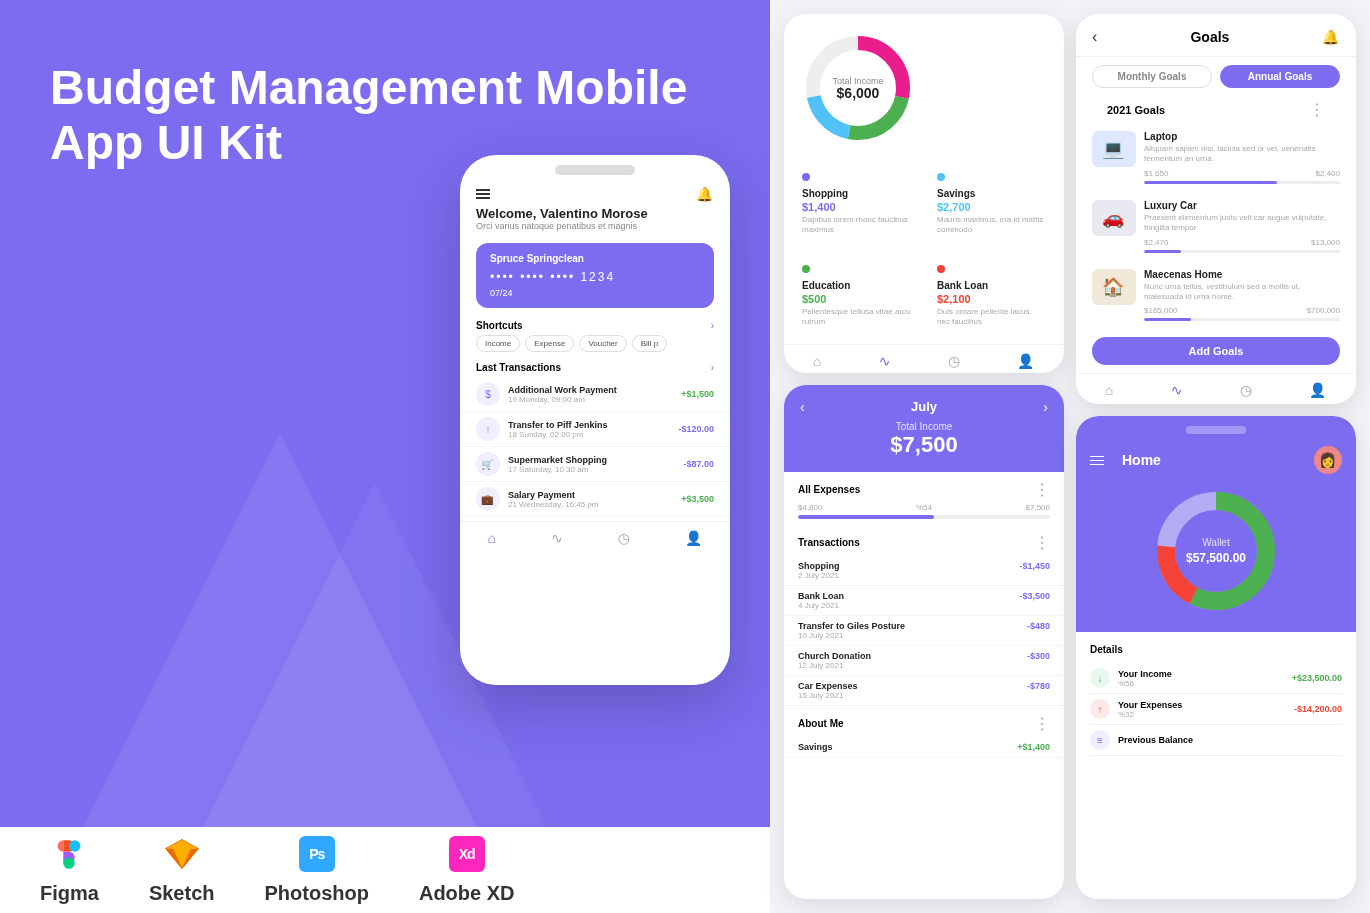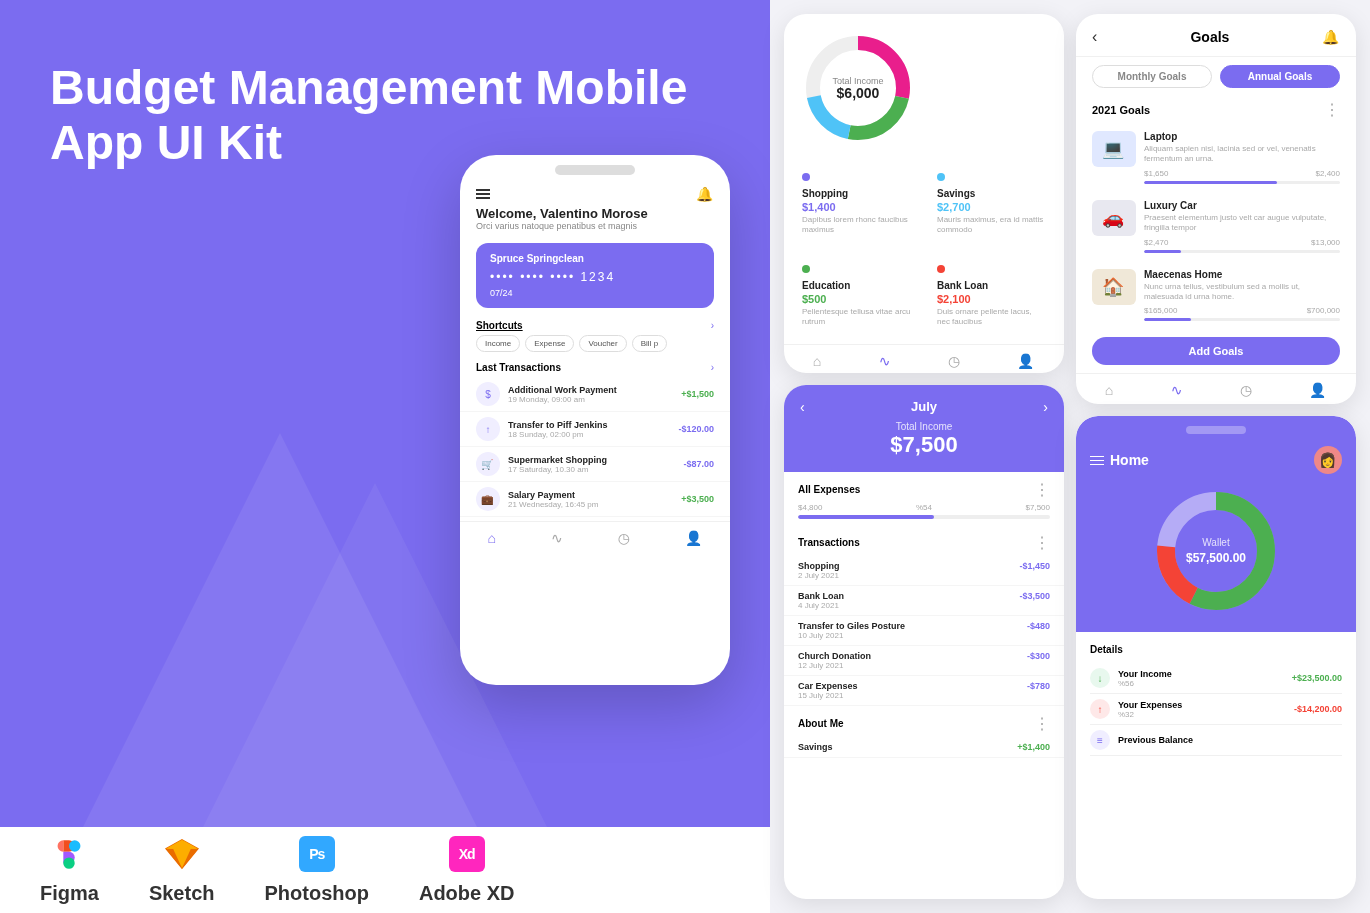--- a/index.html
+++ b/index.html
@@ -154,21 +154,21 @@
     }
     .pm-card-name { font-size: 10px; font-weight: 600; }
     .pm-card-number { font-size: 12px; letter-spacing: 2px; margin: 6px 0 4px; }
     .pm-card-date { font-size: 9px; }
     .pm-shortcuts {
       display: flex;
       justify-content: space-between;
       align-items: center;
       padding: 8px 16px 4px;
     }
-    .pm-shortcuts-label { font-size: 10px; font-weight: 700; text-decoration: underline; }
+    .pm-shortcuts-label { font-size: 10px; font-weight: 700; }
     .pm-shortcuts-arrow { font-size: 10px; color: #7B6CF0; }
     .pm-shortcut-pills {
       display: flex;
       gap: 5px;
       padding: 0 16px 6px;
       overflow: hidden;
     }
     .pm-pill {
       border: 1px solid #ddd;
       border-radius: 20px;
@@ -275,21 +275,21 @@
     }
     .pg-tab.active {
       background: #7B6CF0;
       color: #fff;
       border-color: #7B6CF0;
     }
     .pg-section-header {
       display: flex;
       justify-content: space-between;
       align-items: center;
-      padding: 4px 16px;
+      padding: 4px 31px;
     }
     .pg-section-title { font-size: 11px; font-weight: 700; }
     .pg-goal-item {
       display: flex;
       gap: 8px;
       padding: 8px 16px;
       align-items: flex-start;
     }
     .pg-goal-img {
       width: 44px;
@@ -814,21 +814,21 @@
         <span style="font-size:14px;color:#aaa;">◷</span>
         <span style="font-size:14px;color:#aaa;">👤</span>
       </div>
     </div>
 
     <div style="background:#fff;border-radius:22px;box-shadow:0 6px 24px rgba(0,0,0,0.10);overflow:hidden;flex:1;">
 
       <div style="background:#7B6CF0;border-radius:22px 22px 0 0;padding:10px 14px 0;">
         <div style="width:60px;height:8px;background:rgba(255,255,255,0.3);border-radius:4px;margin:0 auto 8px;"></div>
         <div class="pw-header" style="background:transparent;padding:4px 0 8px;">
-          <div style="display:flex;align-items:center;gap:6px;">
+          <div style="display:flex;align-items:center;gap:18px;">
             <div class="hamburger-lines">
               <span style="background:#fff;"></span>
                 <span style="background:#fff;"></span>
                 <span style="background:#fff;"></span>
             </div>
             <span class="pw-title">Home</span>
           </div>
           <div class="pw-avatar">👩</div>
         </div>
 

